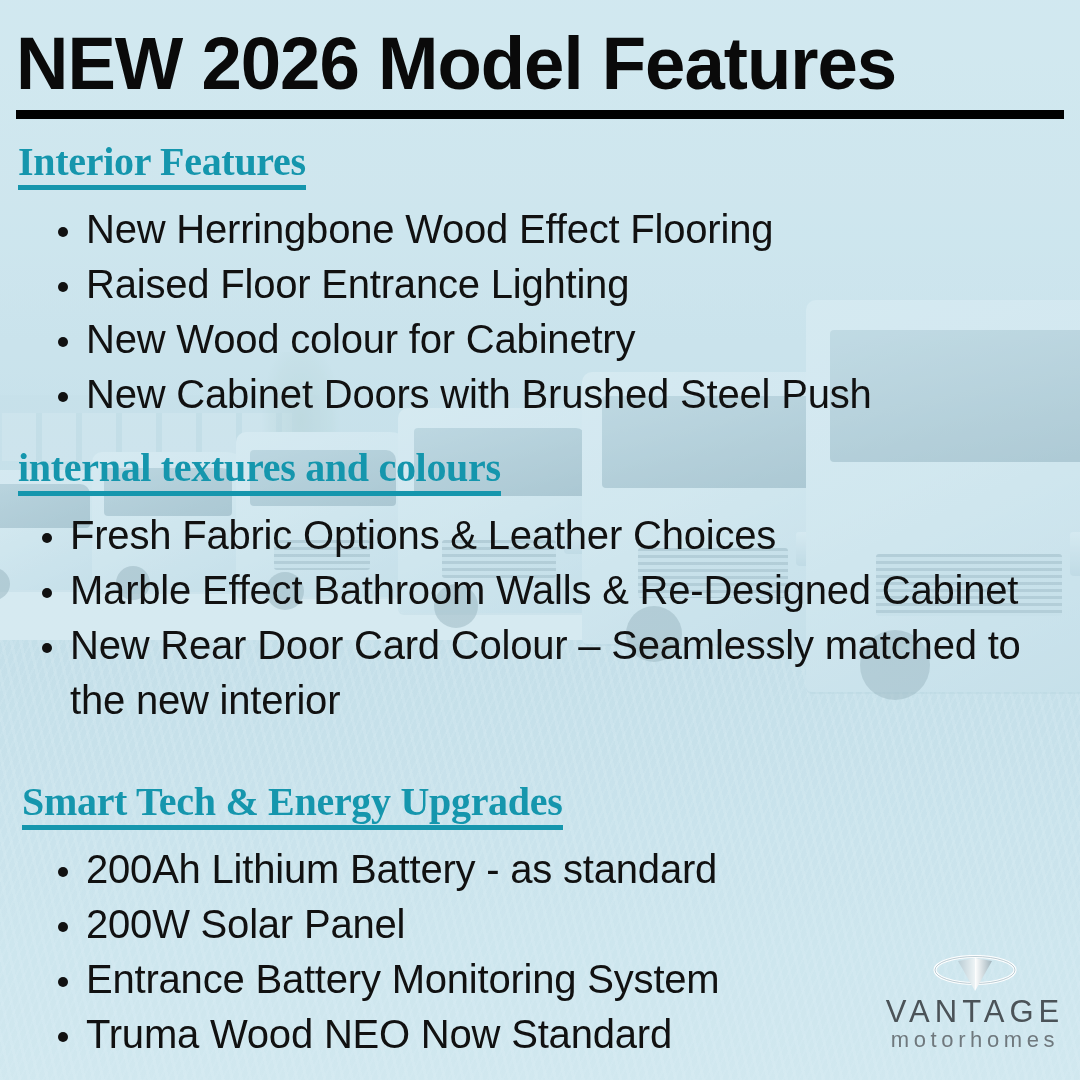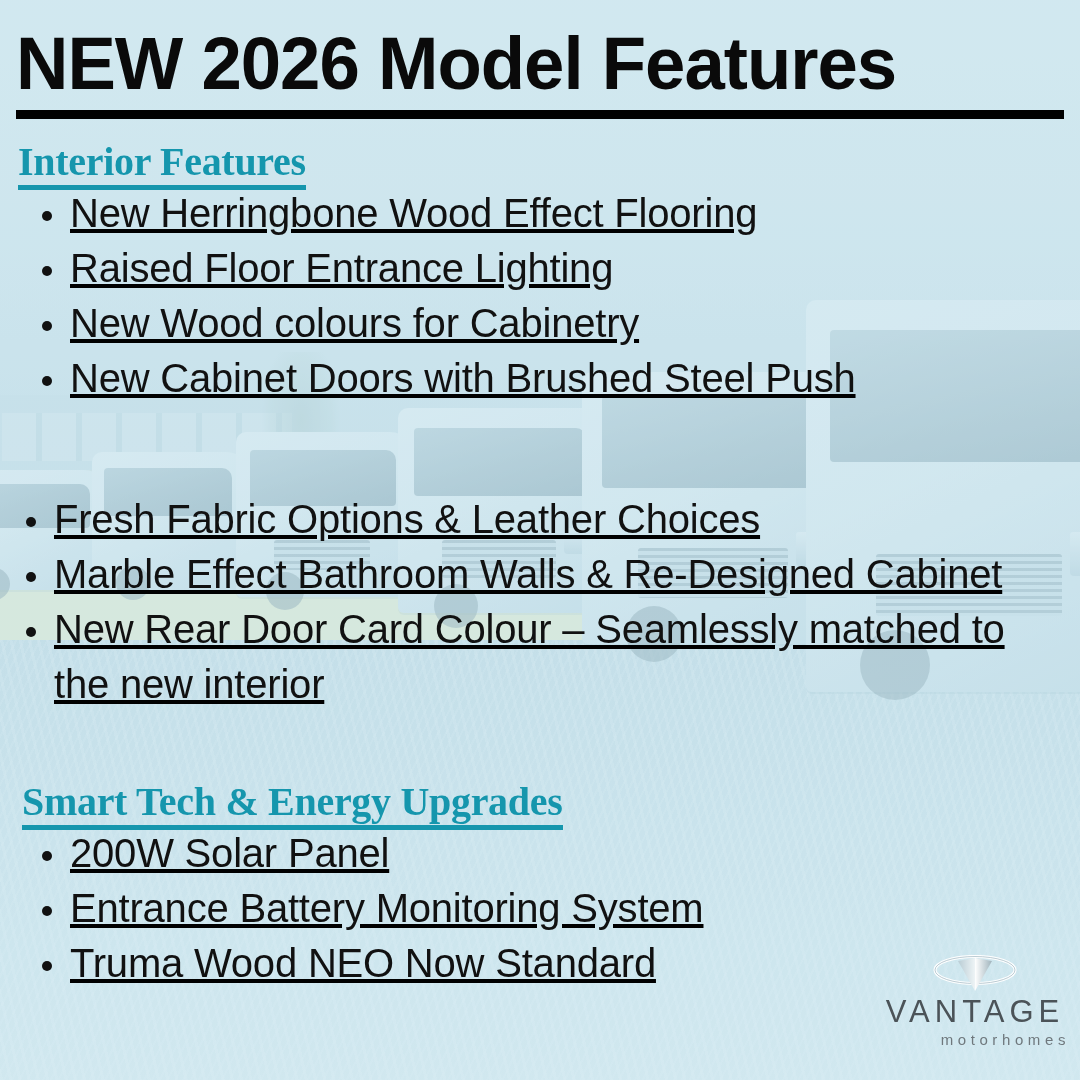--- a/index.html
+++ b/index.html
@@ -3,21 +3,21 @@
 <meta charset="utf-8">
 <style>
   html,body{margin:0;padding:0;}
   body{
     width:1080px;height:1080px;overflow:hidden;
     font-family:"Liberation Sans", sans-serif;
     background:#dcecf1;
   }
   .poster{
     position:relative;width:1080px;height:1080px;overflow:hidden;
-    background:#fef9c3;
+    background:#ffffff;
   }
 
   
   .bg{position:absolute;inset:0;overflow:hidden;}
   .bg-sky{
     position:absolute;left:0;top:0;width:1080px;height:470px;
     background:linear-gradient(180deg,#e2f0f4 0%,#dcecf1 45%,#cfe2e9 100%);
   }
   .bg-ground{
     position:absolute;left:0;top:640px;width:1080px;height:440px;
@@ -85,21 +85,21 @@
   }
   .sec-head .ul{
     display:block;height:5px;background:#1596ad;margin-top:1px;
   }
 
   .h1{left:18px;top:140px;}
   .h2{left:18px;top:446px;}
   .h3{left:22px;top:780px;}
 
   ul.feat{
-    position:absolute;margin:0;padding:0;list-style:none;text-decoration:underline;
+    position:absolute;margin:16px;padding:0;list-style:none;
   }
   ul.feat li{
     position:relative;
     font-size:40px;line-height:55px;color:#111;
     padding-left:52px;
     letter-spacing:-.2px;
   }
   ul.feat li:before{
     content:"";position:absolute;left:24px;top:25px;
     width:10px;height:10px;border-radius:50%;background:#111;
@@ -109,22 +109,22 @@
   .l3{left:18px;top:826px;width:1000px;}
 
   
   .logo{position:absolute;left:880px;top:955px;width:190px;height:115px;}
   .logo .mark{position:absolute;left:52px;top:0px;width:86px;height:38px;}
   .logo .word{
     position:absolute;left:0;top:40px;width:190px;text-align:center;
     font-size:31px;line-height:34px;letter-spacing:5px;color:#4b5358;
   }
   .logo .sub{
-    position:absolute;left:0;top:76px;width:190px;text-align:right;
-    font-size:15px;line-height:18px;letter-spacing:4.6px;color:#6f787d;
+    position:absolute;left:0;top:76px;width:190px;text-align:center;
+    font-size:22px;line-height:18px;letter-spacing:4.6px;color:#6f787d;
   }
 </style>
 </head>
 <body>
 
 <div class="poster">
 
   <div class="bg">
     <div class="bg-sky"></div>
     <div class="bg-building"></div>
@@ -172,35 +172,40 @@
     <div class="title">NEW 2026 Model Features</div>
     <div class="title-rule"></div>
 
     <div class="sec-head h1">
       <span>Interior Features</span>
       <span class="ul"></span>
     </div>
     <ul class="feat l1">
       <li>New Herringbone Wood Effect Flooring</li>
       <li>Raised Floor Entrance Lighting</li>
-      <li>New Wood colours for Cabinetry</li>
+      <li>New Wood colour for Cabinetry</li>
       <li>New Cabinet Doors with Brushed Steel Push</li>
     </ul>
 
+    <div class="sec-head h2">
+      <span> internal textures and colours</span>
+      <span class="ul"></span>
+    </div>
     <ul class="feat l2">
       <li>Fresh Fabric Options &amp; Leather Choices</li>
       <li>Marble Effect Bathroom Walls &amp; Re-Designed Cabinet</li>
       <li>New Rear Door Card Colour – Seamlessly matched to the new interior</li>
     </ul>
 
     <div class="sec-head h3">
       <span>Smart Tech &amp; Energy Upgrades</span>
       <span class="ul"></span>
     </div>
     <ul class="feat l3">
+      <li>200Ah Lithium Battery - as standard</li>
       <li>200W Solar Panel</li>
       <li>Entrance Battery Monitoring System</li>
       <li>Truma Wood NEO Now Standard</li>
     </ul>
 
     <div class="logo">
       <div class="mark">
         <svg viewBox="0 0 86 38" width="86" height="38" aria-hidden="true">
           <defs>
             <linearGradient id="fanL" x1="0" y1="0" x2="1" y2="0">

